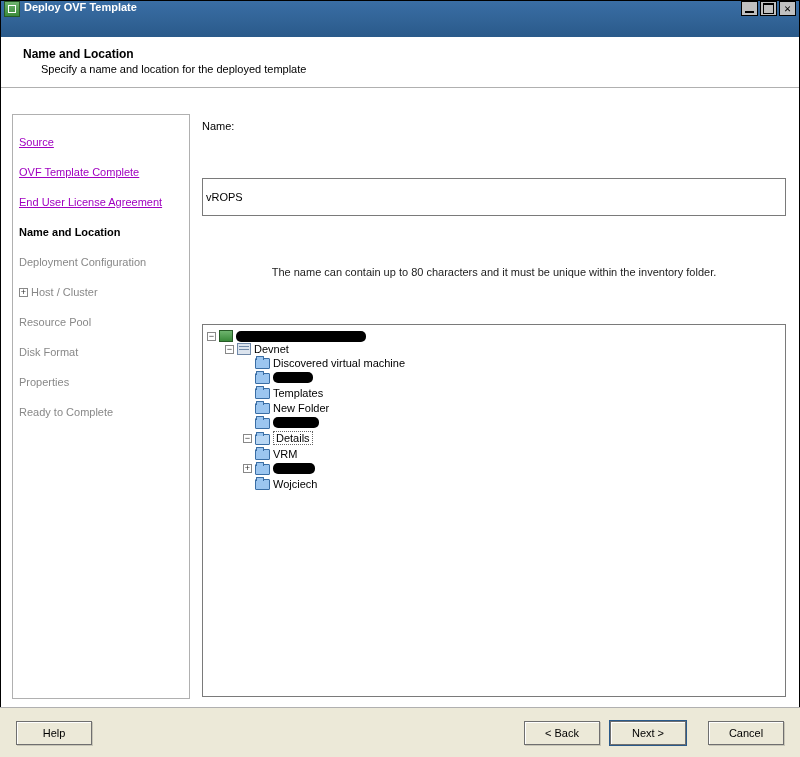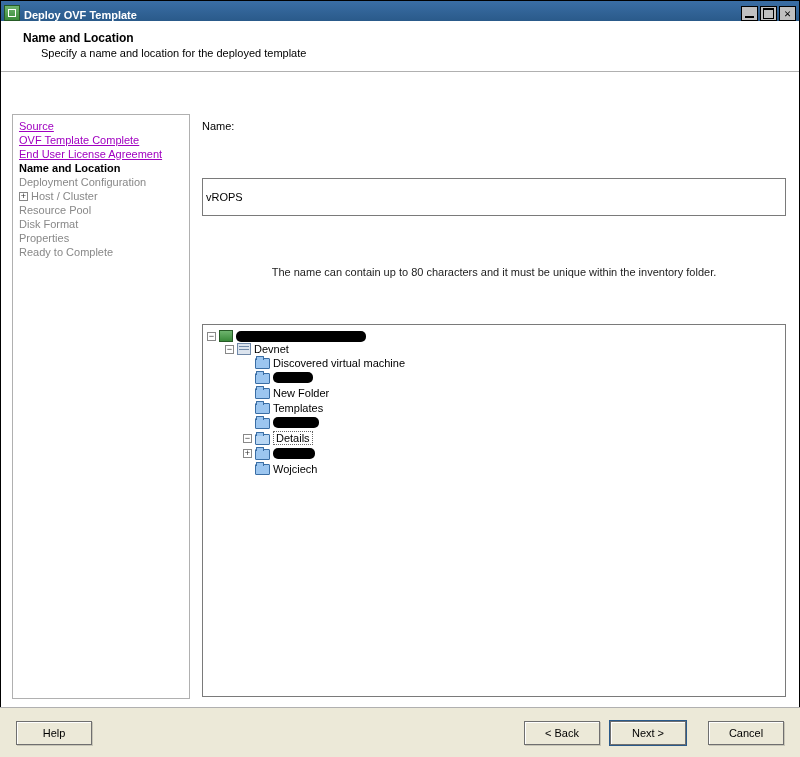--- a/index.html
+++ b/index.html
@@ -8,25 +8,25 @@
     font-family: Tahoma, "Segoe UI", Arial, sans-serif;
     font-size: 11px;
     background: #fff;
     color: #000;
     width: 800px;
     height: 757px;
     overflow: hidden;
     border: 1px solid #000;
   }
   .titlebar {
-    height: 20px;
+    height: 36px;
     background: linear-gradient(#3a6ea5, #2a5a8a);
     color: #fff;
     display: flex;
-    align-items: flex-end;
+    align-items: flex-start;
     padding: 0 3px;
     font-weight: bold;
   }
   .titlebar .app-icon {
     width: 16px; height: 16px;
     background: linear-gradient(#6eb46e,#3a8a3a);
     border: 1px solid #265a26;
     margin-right: 4px;
     position: relative;
   }
@@ -74,20 +74,21 @@
     border: 1px solid #b0b0b0;
     background:#fff;
     padding: 4px 2px;
   }
   .sidebar a, .sidebar .step {
     display:block;
     padding: 1px 4px;
     color:#333;
     text-decoration:none;
     white-space:nowrap;
+    margin-top:16px;
   }
   .sidebar a.visited { color:#a000c0; text-decoration:underline; }
   .sidebar .current { font-weight:bold; color:#000; }
   .sidebar .disabled { color:#888; }
   .sidebar .indent { display:flex; align-items:center; }
   .sidebar .expander {
     width:9px;height:9px;border:1px solid #888;display:inline-flex;
     align-items:center;justify-content:center;font-size:9px;line-height:1;
     margin-right:3px;color:#333;background:#fff;
   }
@@ -234,42 +235,49 @@
                     <div class="node">
                       <span class="toggle blank"></span>
                       <span class="ico folder"></span>
                       <span class="redact" style="width: 40px;"></span>
                     </div>
                   </li>
                   <li>
                     <div class="node">
                       <span class="toggle blank"></span>
                       <span class="ico folder"></span>
+                      <span>Templates</span>
+                    </div>
+                  </li>
+                  <li>
+                    <div class="node">
+                      <span class="toggle blank"></span>
+                      <span class="ico folder"></span>
                       <span>New Folder</span>
-                    </div>
-                  </li>
-                  <li>
-                    <div class="node">
-                      <span class="toggle blank"></span>
-                      <span class="ico folder"></span>
-                      <span>Templates</span>
                     </div>
                   </li>
                   <li>
                     <div class="node">
                       <span class="toggle blank"></span>
                       <span class="ico folder"></span>
                       <span class="redact" style="width: 46px;"></span>
                     </div>
                   </li>
                   <li>
                     <div class="node">
                       <span class="toggle">−</span>
                       <span class="ico folder open"></span>
                       <span class="selected-label">Details</span>
+                    </div>
+                  </li>
+                  <li>
+                    <div class="node">
+                      <span class="toggle blank"></span>
+                      <span class="ico folder"></span>
+                      <span>VRM</span>
                     </div>
                   </li>
                   <li>
                     <div class="node">
                       <span class="toggle">+</span>
                       <span class="ico folder"></span>
                       <span class="redact" style="width: 42px;"></span>
                     </div>
                   </li>
                   <li>

